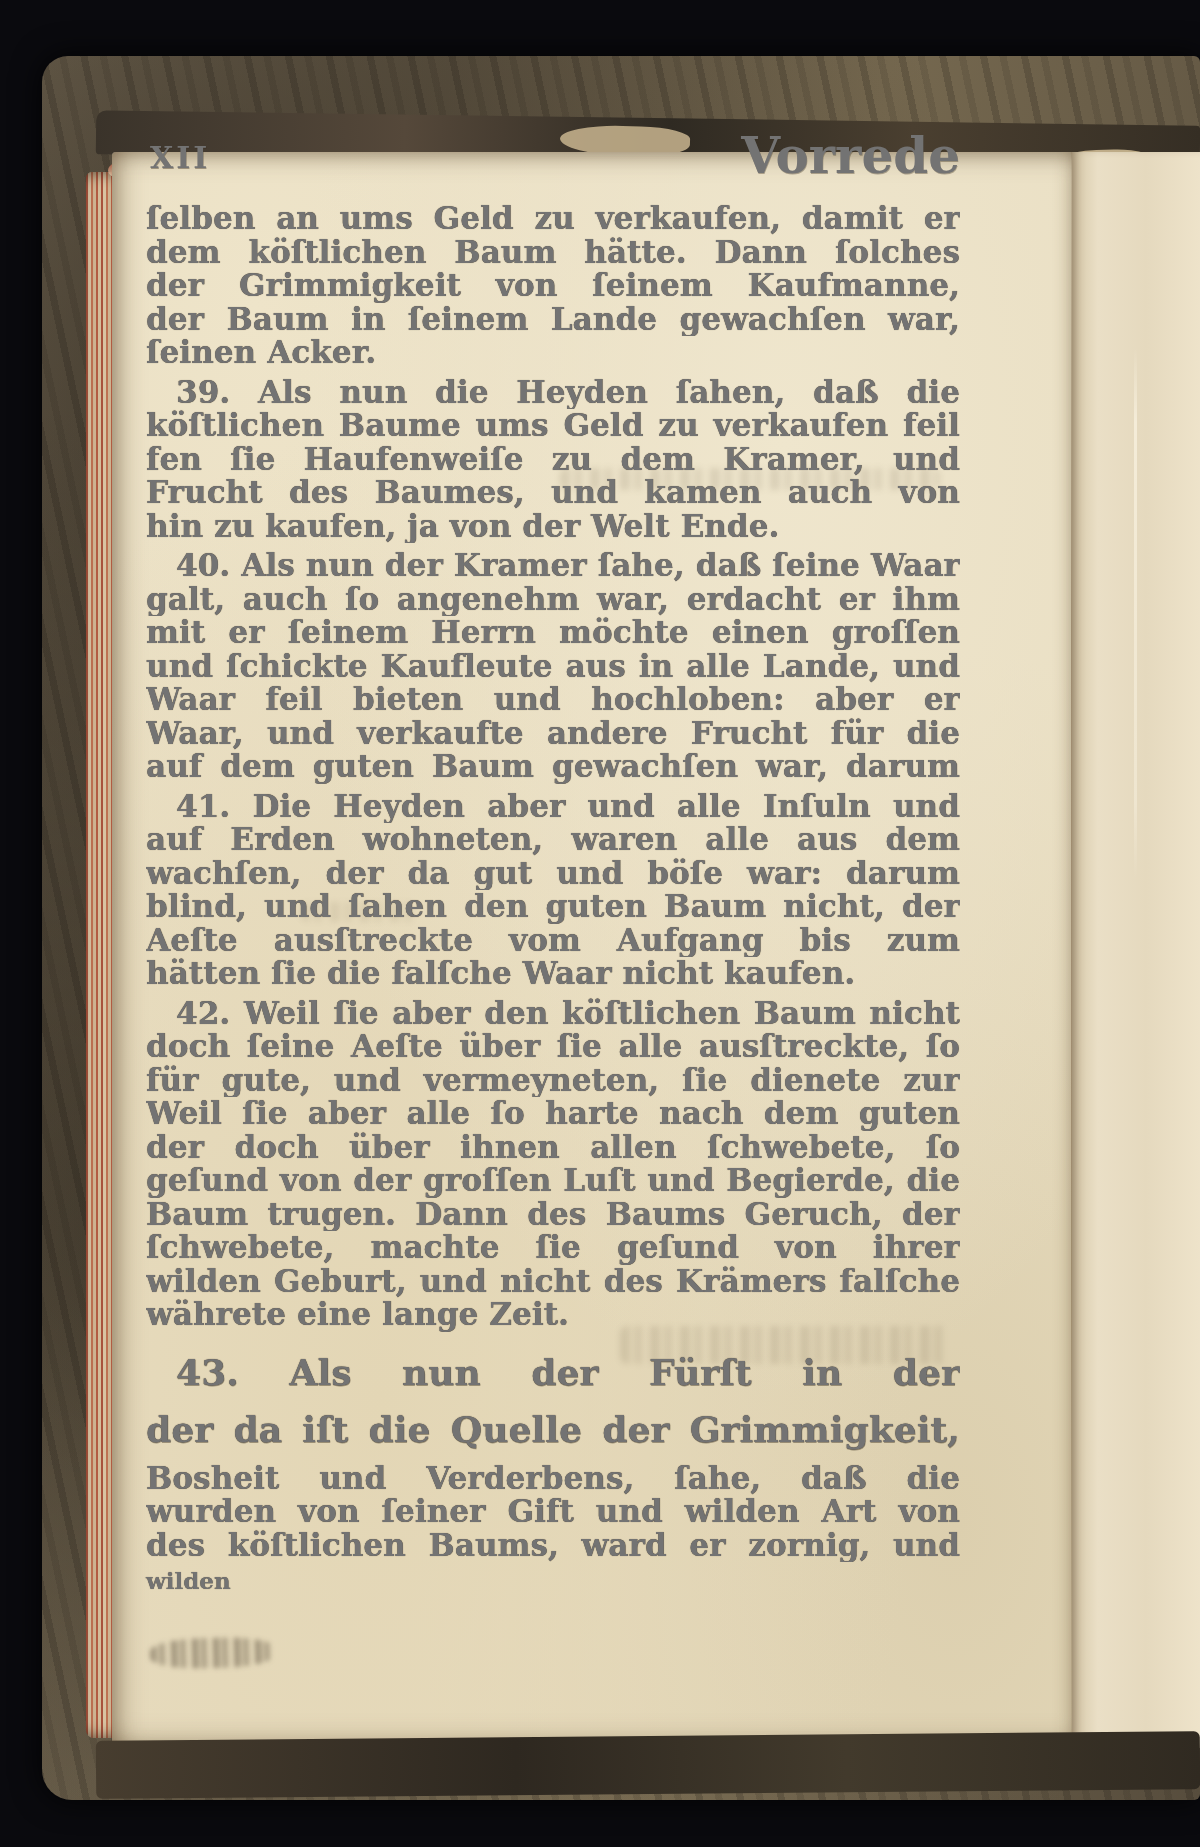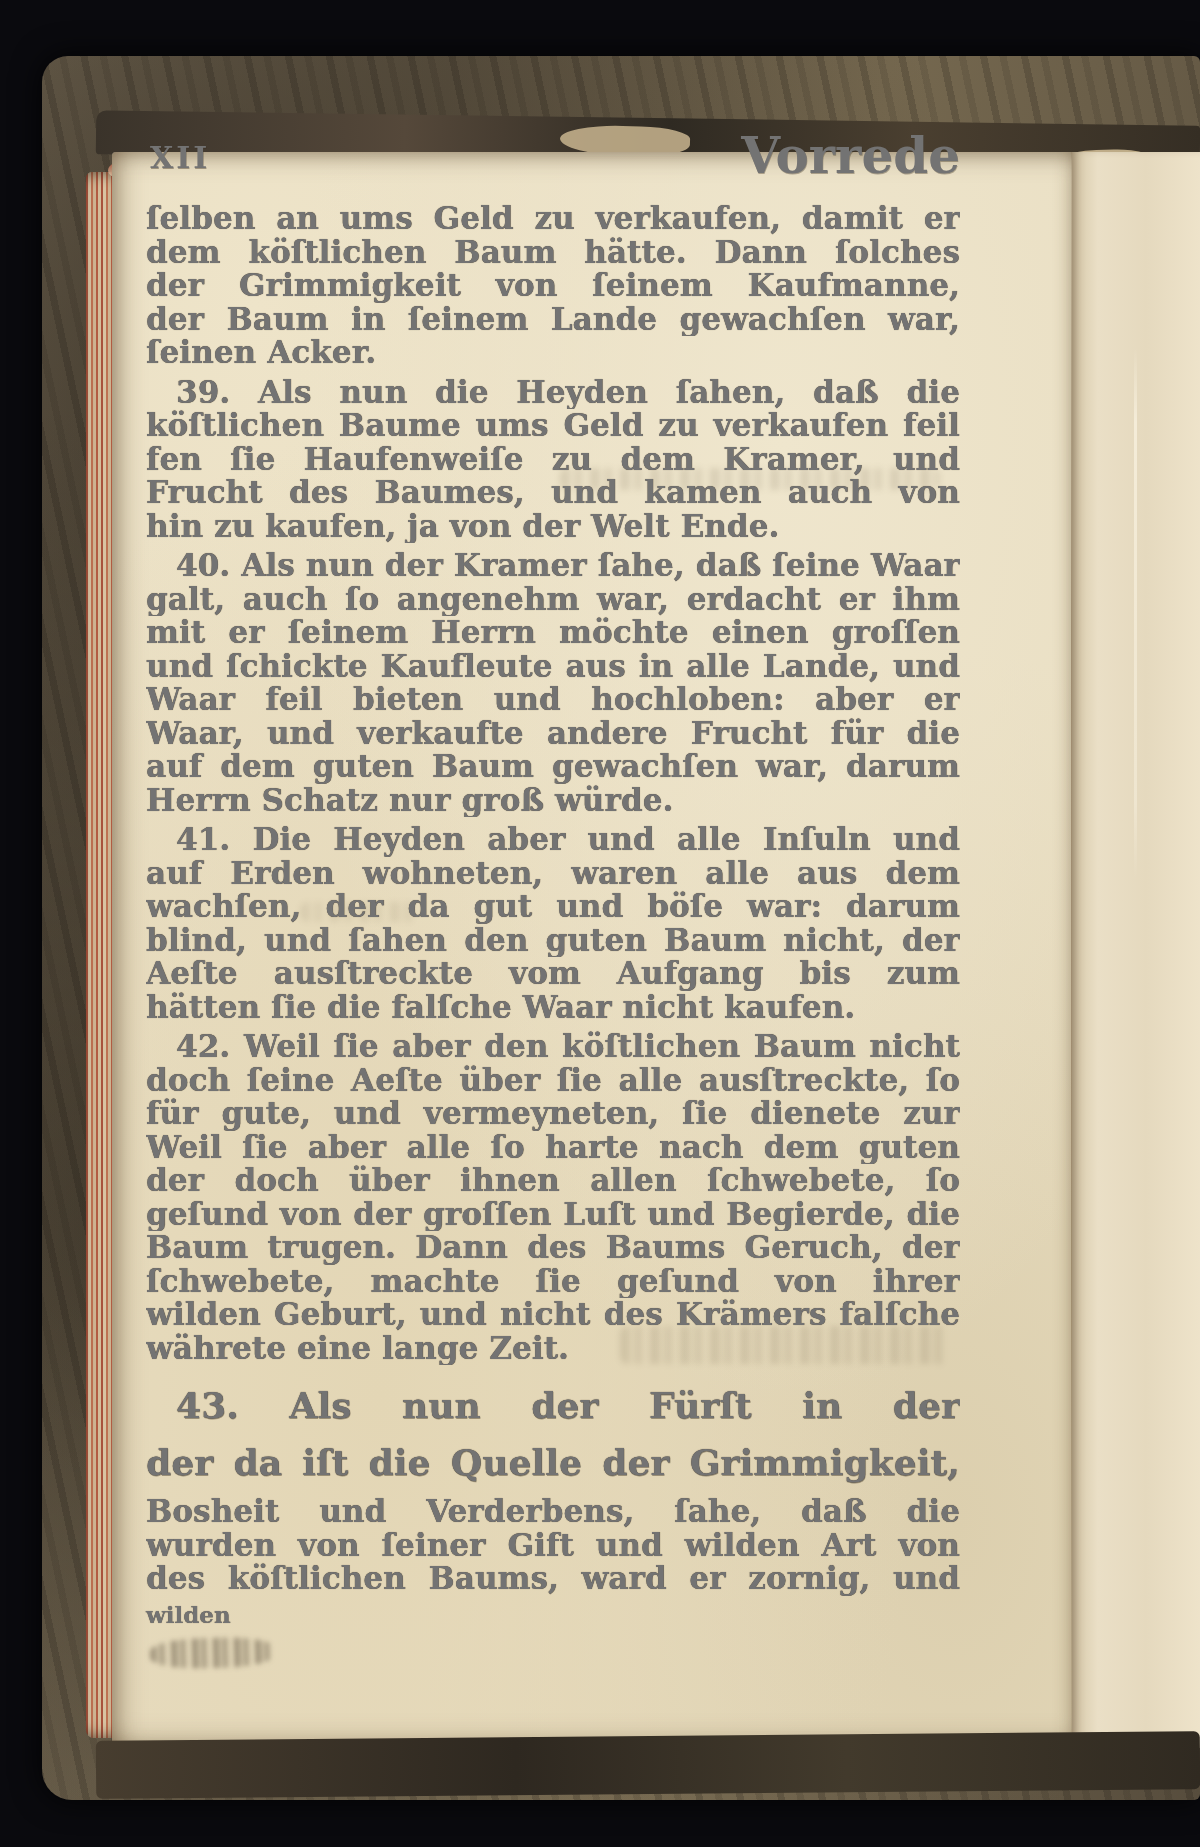--- a/index.html
+++ b/index.html
@@ -123,21 +123,20 @@
           <div class="line end">hin zu kaufen, ja von der Welt Ende.</div>
         </div>
         <div class="para normal">
           <div class="line indent">40. Als nun der Kramer ſahe, daß ſeine Waar ſo viel</div>
           <div class="line">galt, auch ſo angenehm war, erdacht er ihm eine Liſt, da-</div>
           <div class="line">mit er ſeinem Herrn möchte einen groſſen Schatz ſammlen;</div>
           <div class="line">und ſchickte Kaufleute aus in alle Lande, und ließ ſeine</div>
           <div class="line">Waar feil bieten und hochloben: aber er verfälſchte die</div>
           <div class="line">Waar, und verkaufte andere Frucht für die gute, die nicht</div>
           <div class="line">auf dem guten Baum gewachſen war, darum daß ſeines</div>
-          <div class="line end">Herrn Schatz nur groß würde.</div>
         </div>
         <div class="para normal">
           <div class="line indent">41. Die Heyden aber und alle Inſuln und Völker, die</div>
           <div class="line">auf Erden wohneten, waren alle aus dem wilden Baume ge-</div>
           <div class="line">wachſen, der da gut und böſe war: darum waren ſie halb-</div>
           <div class="line">blind, und ſahen den guten Baum nicht, der doch ſeine</div>
           <div class="line">Aeſte ausſtreckte vom Aufgang bis zum Niedergang, ſonſt</div>
           <div class="line end">hätten ſie die falſche Waar nicht kaufen.</div>
         </div>
         <div class="para normal">

